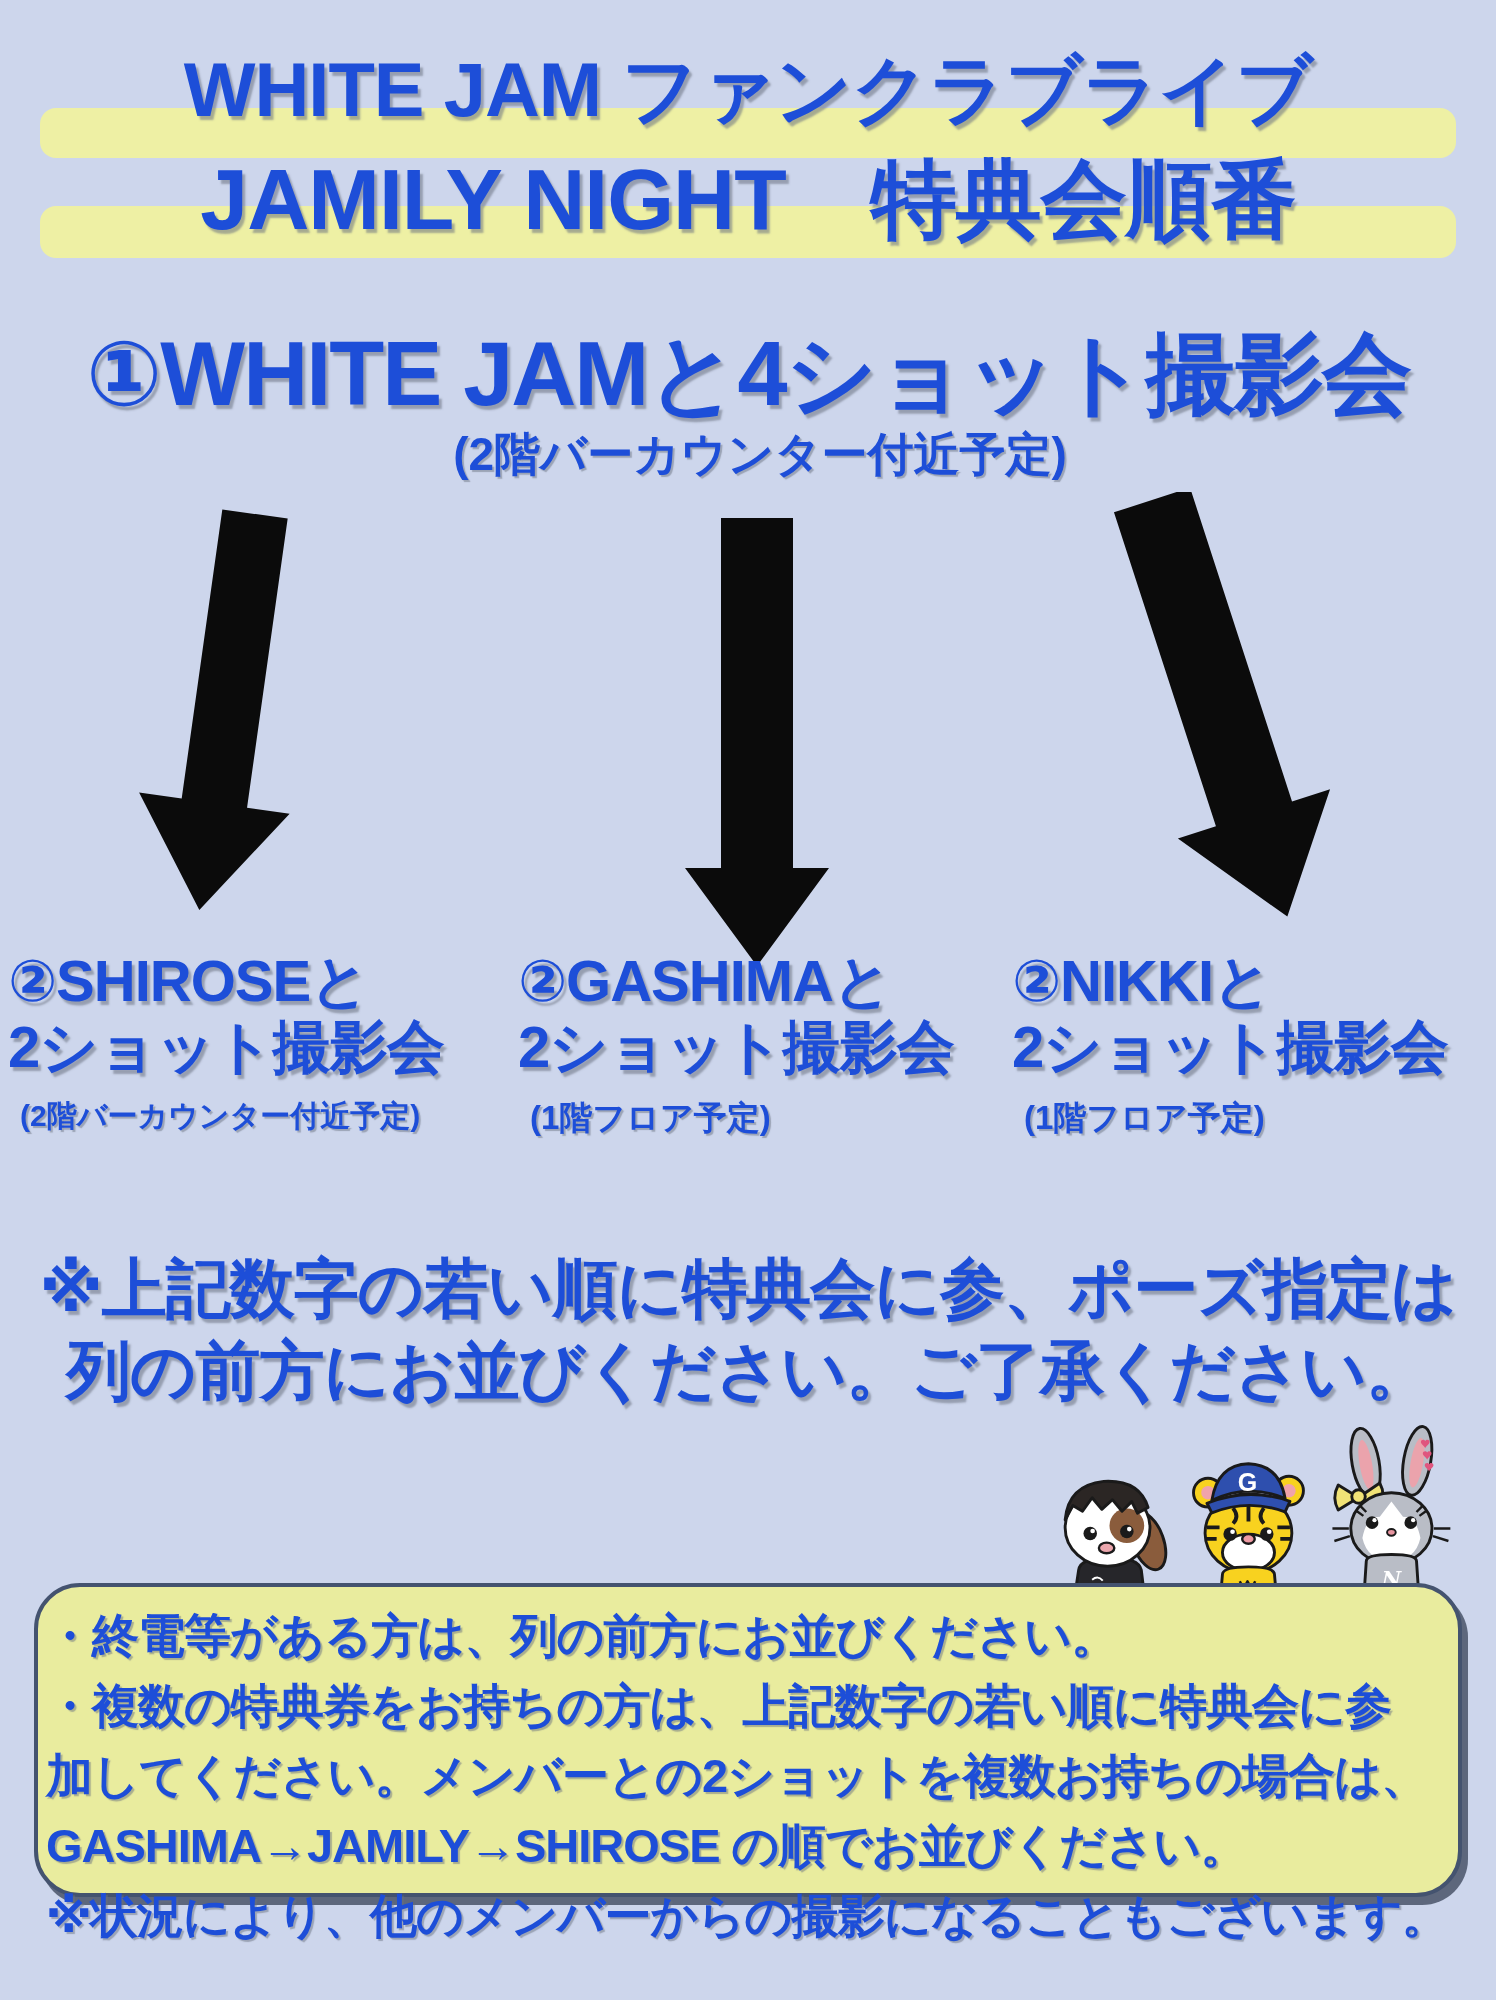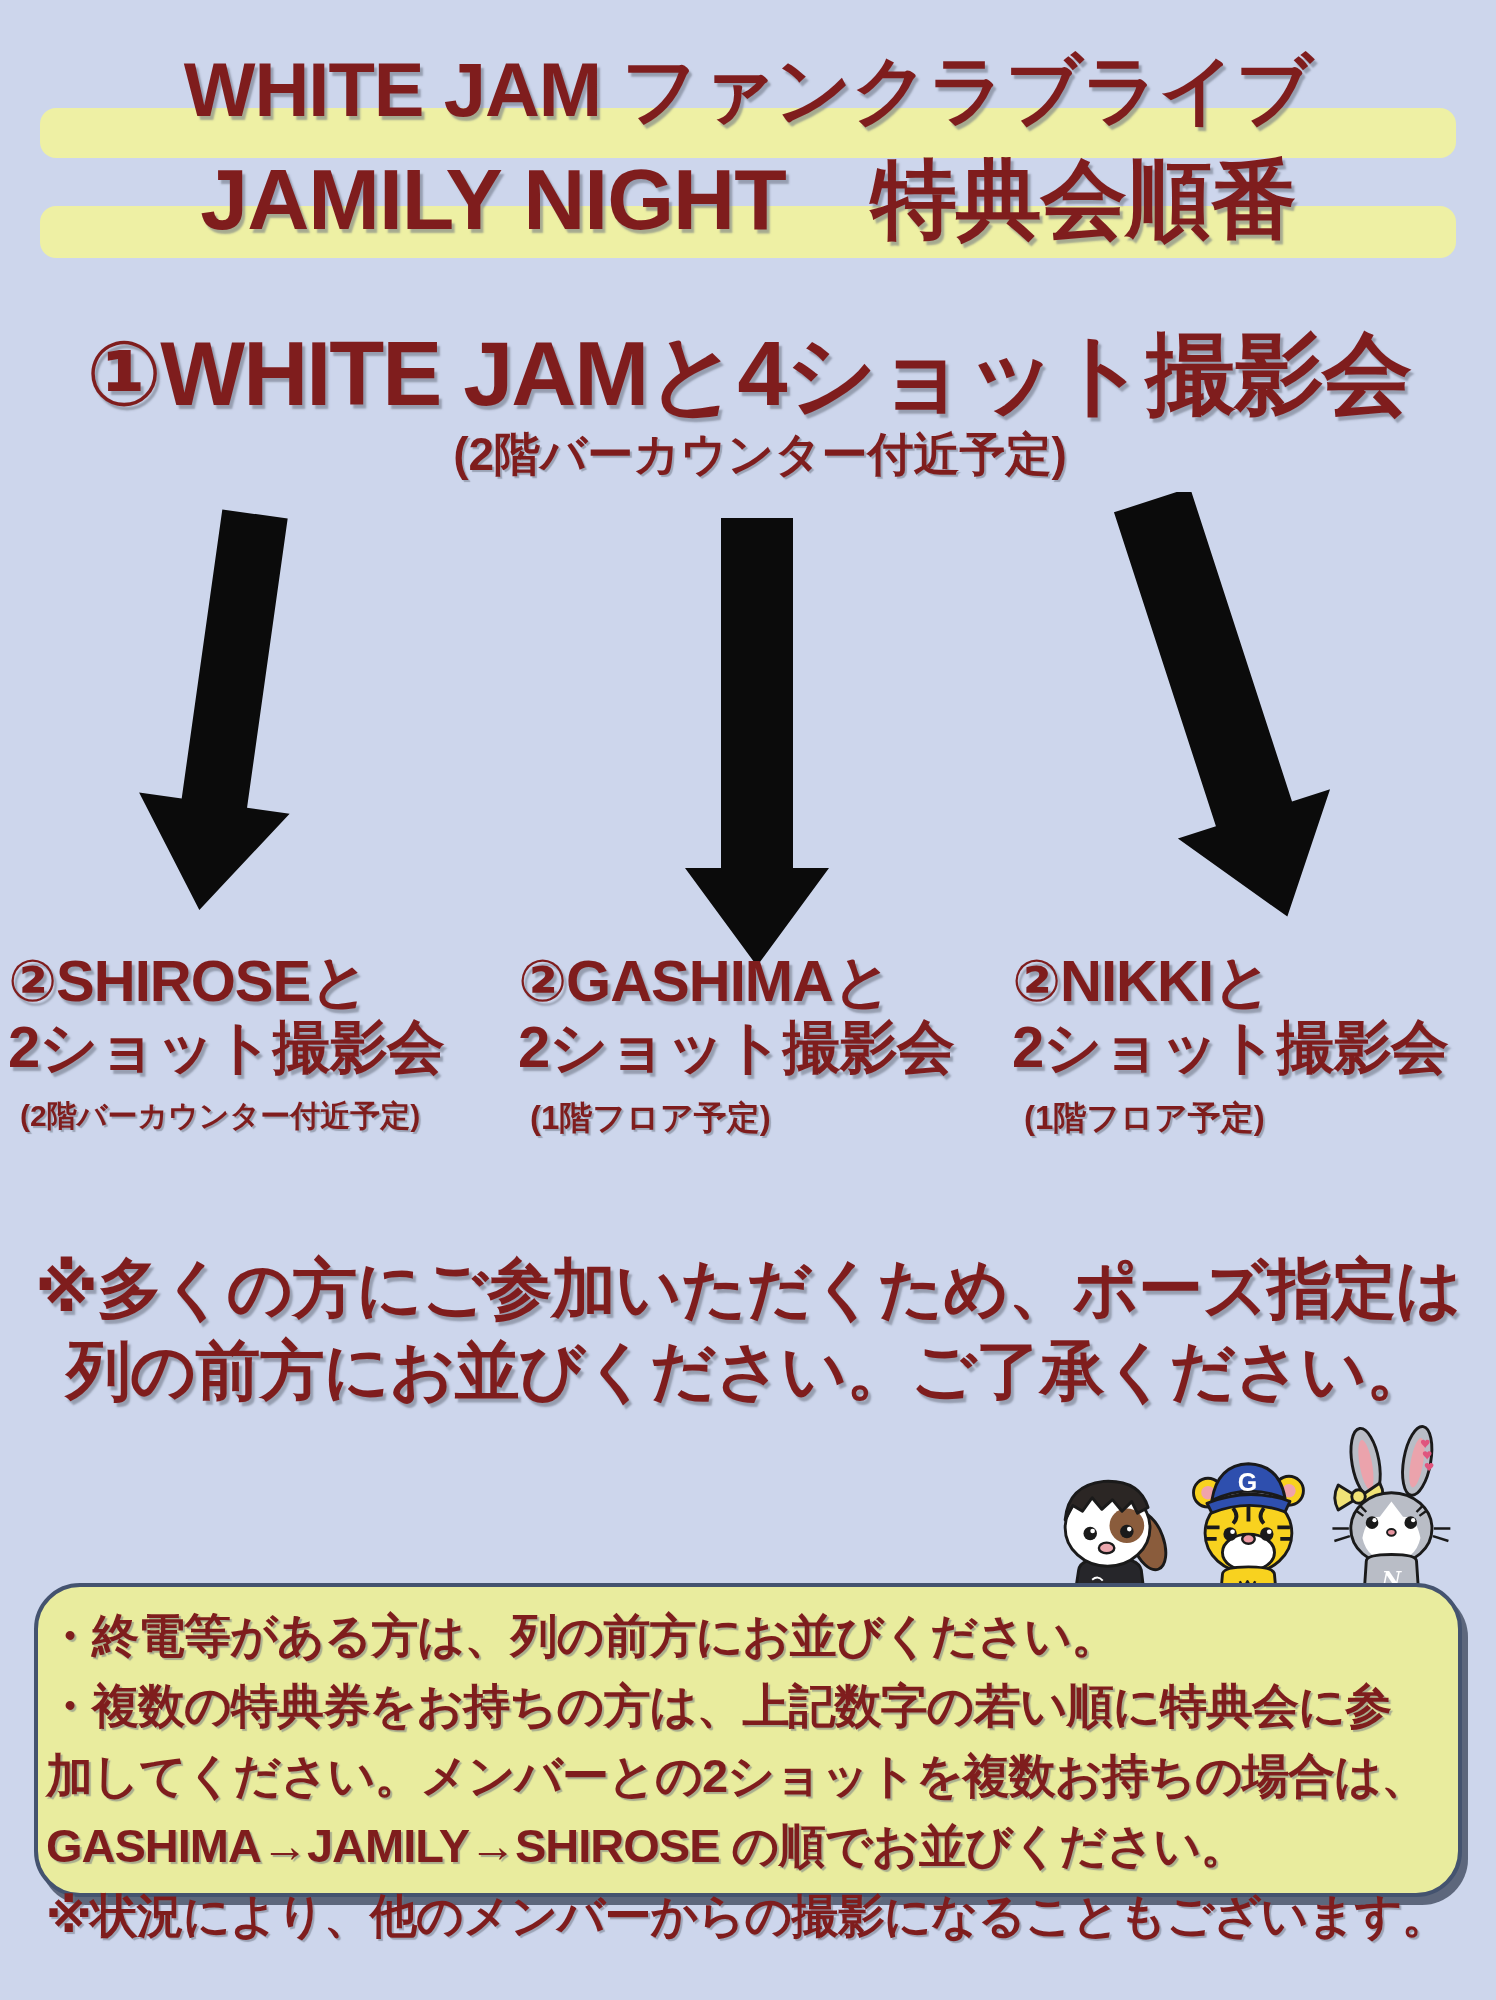--- a/index.html
+++ b/index.html
@@ -3,21 +3,21 @@
 <meta charset="utf-8">
 <style>
   html,body{margin:0;padding:0;}
   .page{
     position:relative;
     width:1496px;height:2000px;
     background:#cdd6ec;
     overflow:hidden;
     font-family:"Liberation Sans","DejaVu Sans",sans-serif;
     font-weight:bold;
-    color:#7f1d1d;
+    color:#1d4ed8;
   }
   .hl-bar{
     position:absolute;left:40px;width:1416px;
     background:#eef0a4;border-radius:16px;
   }
   .hl-bar-1{top:108px;height:50px;}
   .hl-bar-2{top:206px;height:52px;}
   .center-line{
     position:absolute;left:0;width:100%;
     text-align:center;white-space:nowrap;
@@ -100,21 +100,21 @@
 
   <div class="col col3">
     <div class="col-title big-shadow">
       <span>②NIKKIと</span>
       <span>2ショット撮影会</span>
     </div>
     <div class="col-loc small-shadow">(1階フロア予定)</div>
   </div>
 
   <div class="notice big-shadow">
-    <span>※多くの方にご参加いただくため、ポーズ指定は</span>
+    <span>※上記数字の若い順に特典会に参、ポーズ指定は</span>
     <span>列の前方にお並びください。ご了承ください。</span>
   </div>
 
   <svg class="mascot mascot-dog" width="135" height="140" viewBox="0 0 140 145" xmlns="http://www.w3.org/2000/svg" aria-hidden="true">
     <g stroke="#1a1a1a" stroke-width="3" stroke-linejoin="round">
       <path d="M38,112 Q40,99 70,99 Q100,99 103,112 L107,145 L33,145 Z" fill="#26262a"></path>
       <path d="M52,122 q6,-5 11,1 M66,129 q8,-4 14,1" stroke="#ffffff" stroke-width="2" fill="none"></path>
       <ellipse cx="110" cy="82" rx="16" ry="31" fill="#8a5c3c" transform="rotate(-20 110 82)"></ellipse>
       <ellipse cx="68" cy="68" rx="44" ry="40" fill="#ffffff"></ellipse>
       <circle cx="88" cy="66" r="18" fill="#8a5c3c" stroke="none"></circle>

